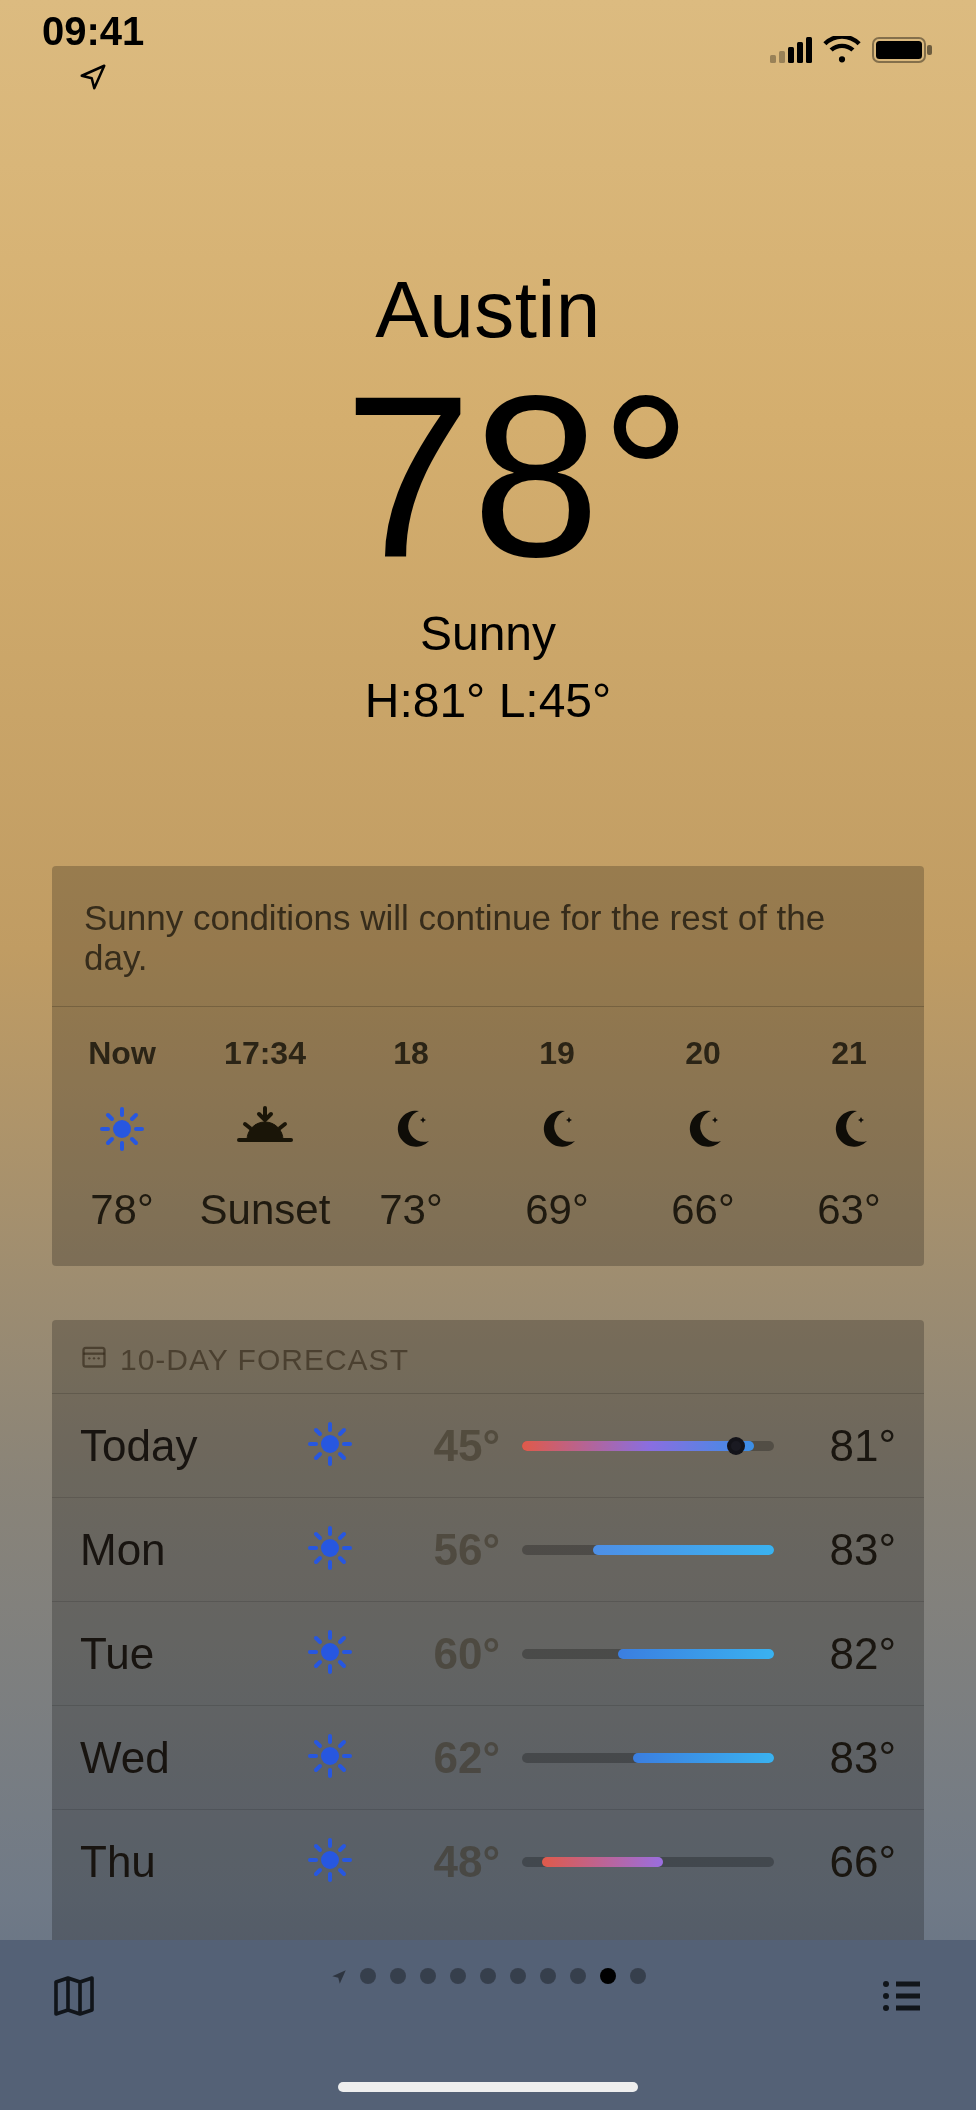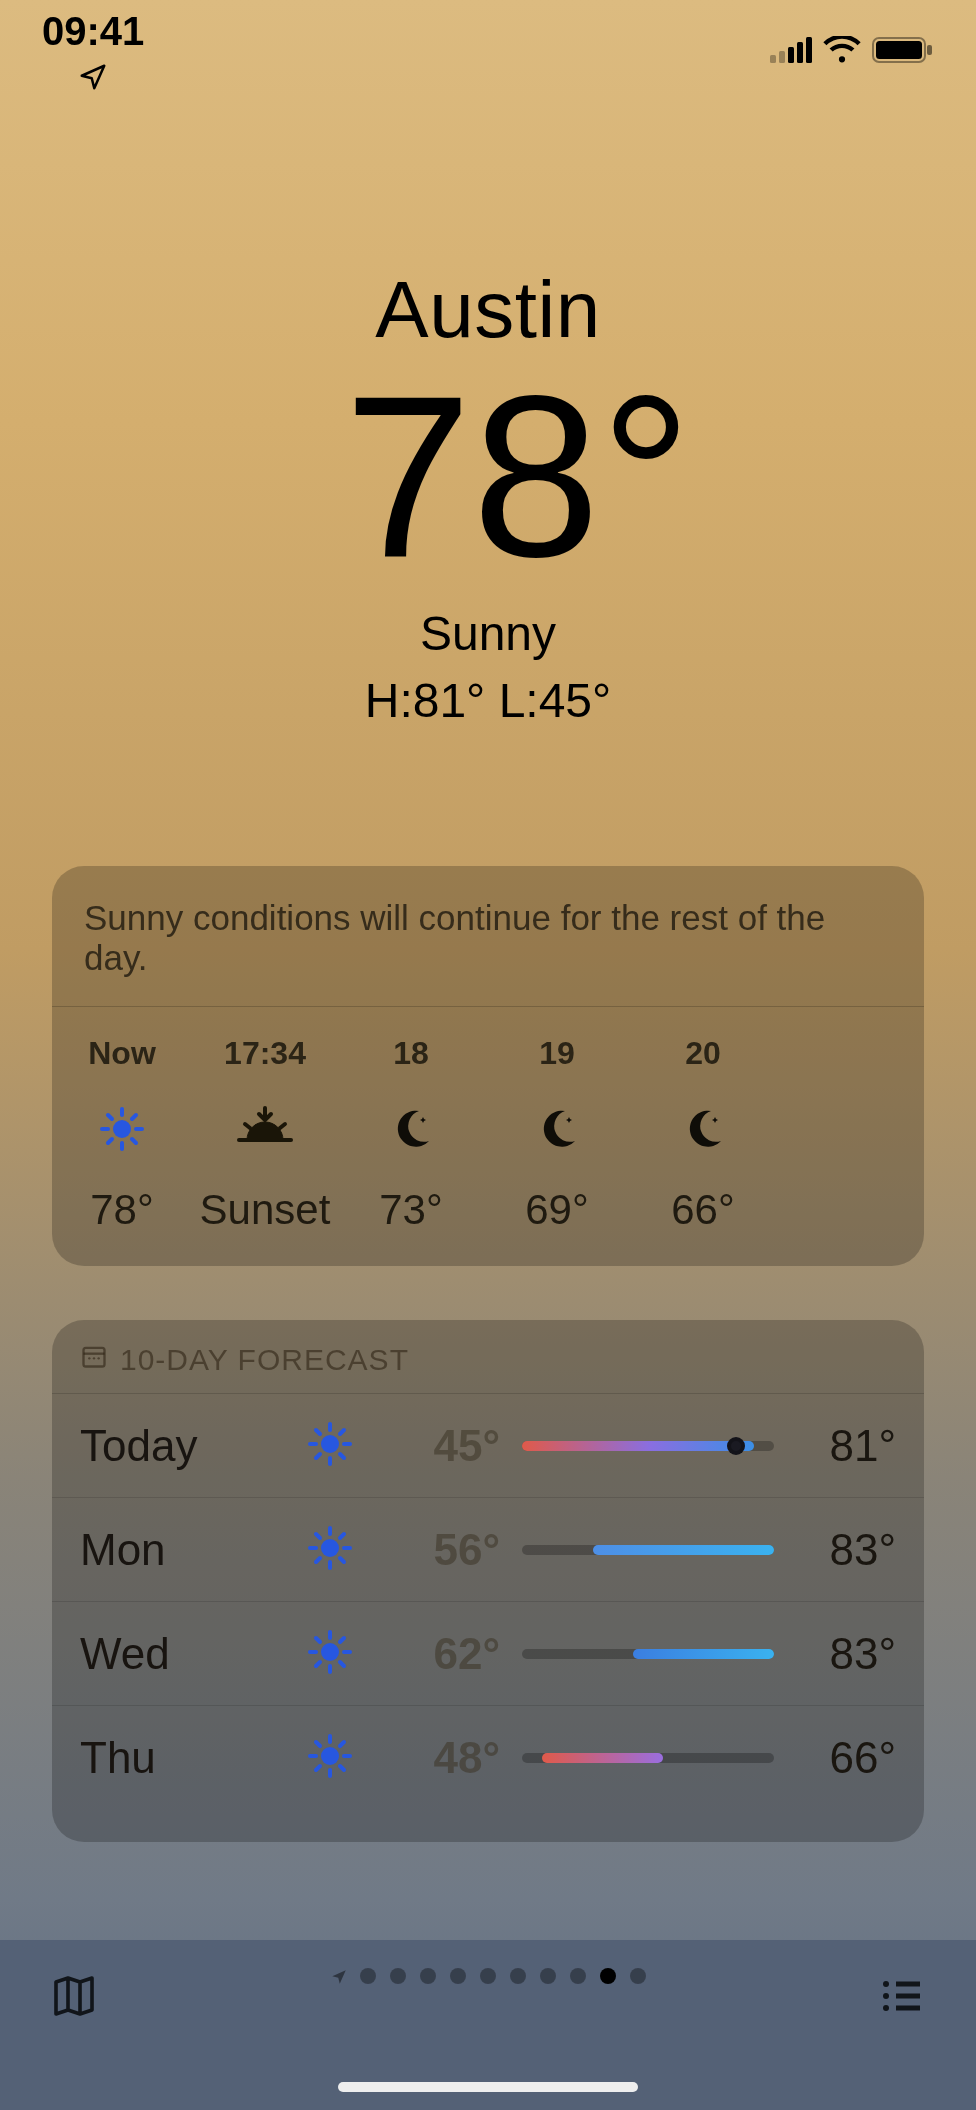--- a/index.html
+++ b/index.html
@@ -17,21 +17,21 @@
   .status-right { display:flex; align-items:center; gap:10px; }
   .status-icon { display:inline-flex; }
 
   .hero { position:absolute; top:240px; left:0; right:0; text-align:center; }
   .city { font-size:80px; font-weight:400; letter-spacing:0.5px;margin-top:24px; }
   .temp { font-size:230px; font-weight:200; line-height:1.05; margin-left:60px;}
   .cond { font-size:48px; margin-top:8px; }
   .hilo { font-size:48px; margin-top:12px; }
 
   .card { position:absolute; left:52px; right:52px;
-    background:rgba(0,0,0,0.22); border-radius:32px; padding:32px 0; }
+    background:rgba(0,0,0,0.22); border-radius:4px; padding:32px 0; }
   .card-hourly { top:866px; }
   .summary { padding:0 32px 28px; font-size:35px; color:#362c1b;
     border-bottom:1px solid rgba(0,0,0,0.18); }
   .hours { display:flex; padding:28px 0 0 0; overflow:hidden; }
   .hour { flex:0 0 146px; text-align:center; }
   .hour:first-child { flex:0 0 140px; }
   .hour .t { font-size:32px; font-weight:600; color:#2b2416; }
   .hour .ico { height:78px; display:flex; align-items:center; justify-content:center; margin:18px 0; }
   .hour .v { font-size:42px; font-weight:500; color:#1f1a10; }
 
@@ -173,20 +173,30 @@
       <div class="hour">
         <div class="t">20</div>
         <div class="ico">
           <svg class="moon-ico" width="44" height="44" viewBox="0 0 44 44">
             <path d="M30 4 a18 18 0 1 0 10 30 a14 14 0 0 1-10-30 Z"></path>
             <path d="M34 10 l1 2 l2 1 l-2 1 l-1 2 l-1-2 l-2-1 l2-1 Z" fill="#0f0d08"></path>
           </svg>
         </div>
         <div class="v">66°</div>
       </div>
+      <div class="hour">
+        <div class="t">21</div>
+        <div class="ico">
+          <svg class="moon-ico" width="44" height="44" viewBox="0 0 44 44">
+            <path d="M30 4 a18 18 0 1 0 10 30 a14 14 0 0 1-10-30 Z"></path>
+            <path d="M34 10 l1 2 l2 1 l-2 1 l-1 2 l-1-2 l-2-1 l2-1 Z" fill="#0f0d08"></path>
+          </svg>
+        </div>
+        <div class="v">63°</div>
+      </div>
     </div>
 </div>
 
 <div class="card card-daily">
   <div class="daily-hdr">
     <span>
       <svg width="28" height="28" viewBox="0 0 24 24">
           <rect x="3" y="5" width="18" height="16" rx="2" fill="none" stroke="rgba(40,30,15,0.55)" stroke-width="2"></rect>
           <line x1="3" y1="10" x2="21" y2="10" stroke="rgba(40,30,15,0.55)" stroke-width="2"></line>
           <circle cx="8" cy="14" r="1" fill="rgba(40,30,15,0.55)"></circle>
@@ -232,20 +242,41 @@
             <line x1="8" y1="36" x2="12" y2="32"></line>
             <line x1="32" y1="12" x2="36" y2="8"></line>
           </svg></div>
         <div class="day-lo">56°</div>
         <div class="bar-wrap">
           <div class="bar-track">
             <div class="bar-fill" style="left:28%;right:0%;background:linear-gradient(to right,#4e8fe6,#3ab2f0)"></div>
           </div>
         </div>
         <div class="day-hi">83°</div>
+      </div>
+      <div class="day-row">
+        <div class="day-name">Tue</div>
+        <div class="day-ico"><svg class="sun-ico" viewBox="0 0 44 44">
+            <circle class="c" cx="22" cy="22" r="9"></circle>
+            <line x1="22" y1="2" x2="22" y2="8"></line>
+            <line x1="22" y1="36" x2="22" y2="42"></line>
+            <line x1="2" y1="22" x2="8" y2="22"></line>
+            <line x1="36" y1="22" x2="42" y2="22"></line>
+            <line x1="8" y1="8" x2="12" y2="12"></line>
+            <line x1="32" y1="32" x2="36" y2="36"></line>
+            <line x1="8" y1="36" x2="12" y2="32"></line>
+            <line x1="32" y1="12" x2="36" y2="8"></line>
+          </svg></div>
+        <div class="day-lo">60°</div>
+        <div class="bar-wrap">
+          <div class="bar-track">
+            <div class="bar-fill" style="left:38%;right:0%;background:linear-gradient(to right,#3b7ee0,#3ab2f0)"></div>
+          </div>
+        </div>
+        <div class="day-hi">82°</div>
       </div>
       <div class="day-row">
         <div class="day-name">Wed</div>
         <div class="day-ico"><svg class="sun-ico" viewBox="0 0 44 44">
             <circle class="c" cx="22" cy="22" r="9"></circle>
             <line x1="22" y1="2" x2="22" y2="8"></line>
             <line x1="22" y1="36" x2="22" y2="42"></line>
             <line x1="2" y1="22" x2="8" y2="22"></line>
             <line x1="36" y1="22" x2="42" y2="22"></line>
             <line x1="8" y1="8" x2="12" y2="12"></line>

